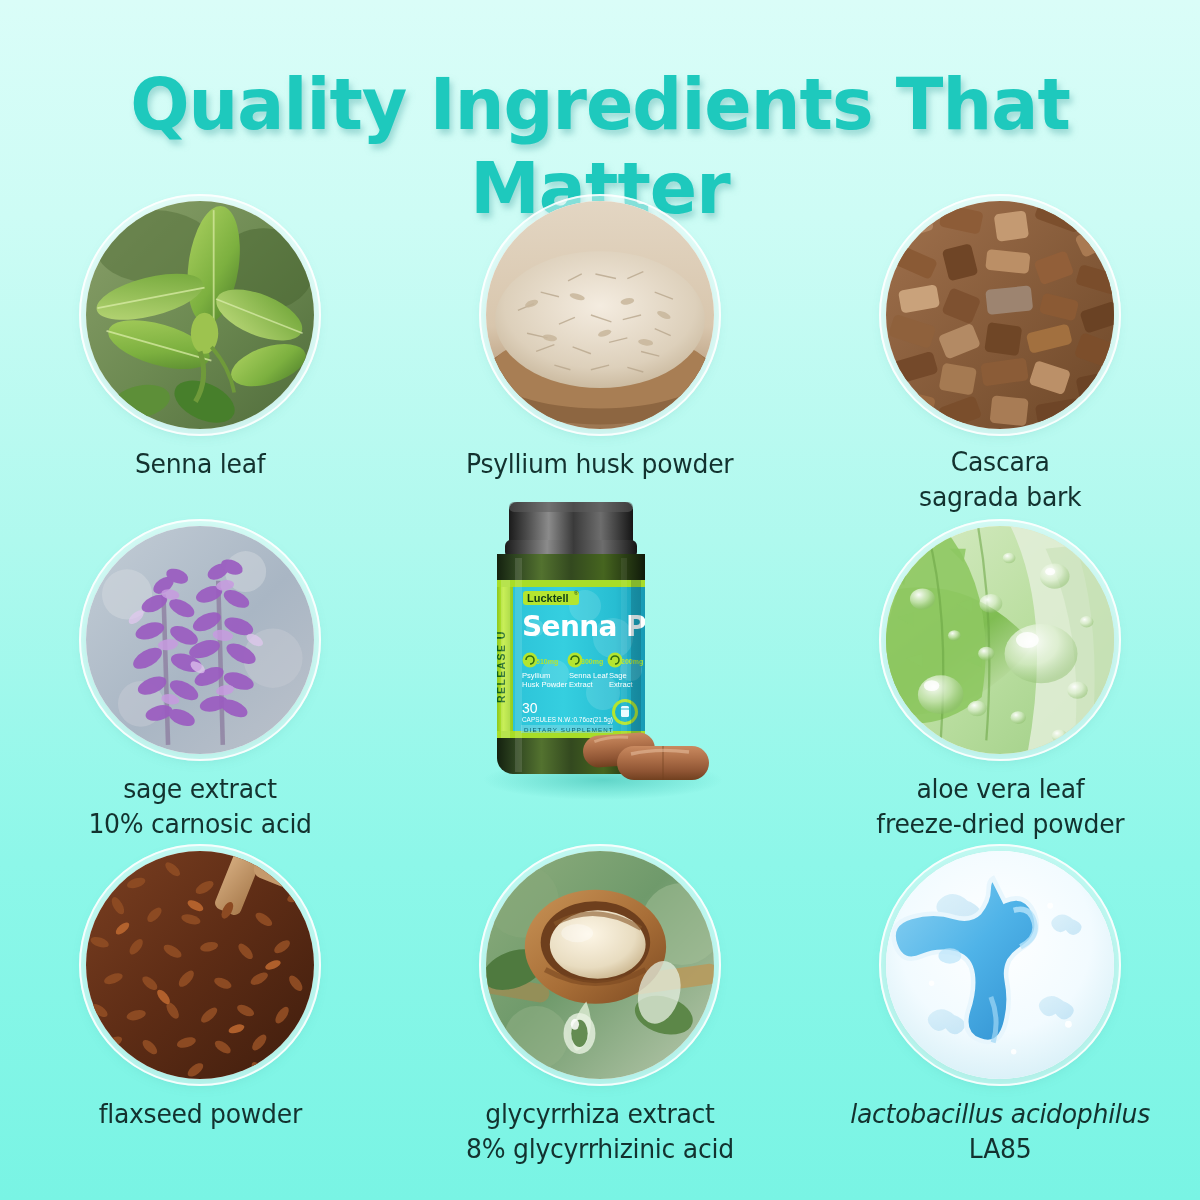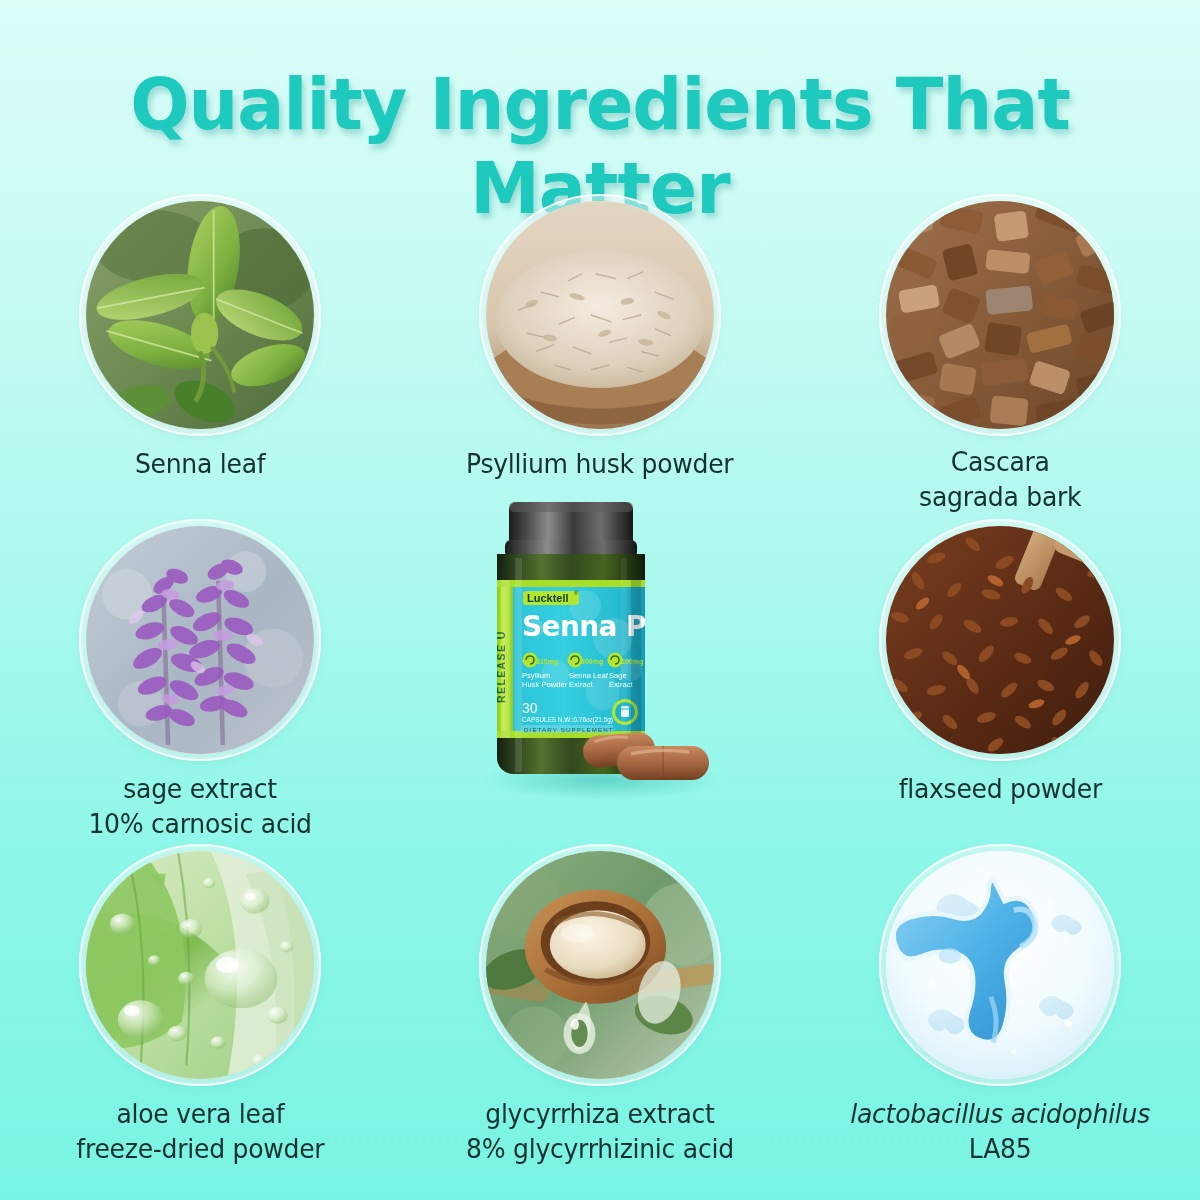--- a/index.html
+++ b/index.html
@@ -474,20 +474,88 @@
           </g>
         </svg>
       </div>
     </div>
 
     <div class="cell">
       <div class="circle-wrap">
         <div class="circle-img">
           <svg viewBox="0 0 100 100" preserveAspectRatio="xMidYMid slice">
             <defs>
+              <linearGradient id="aloeBg" x1="0" y1="0" x2="1" y2="1">
+                <stop offset="0%" stop-color="#d8ecc6"></stop>
+                  <stop offset="50%" stop-color="#bcdfa2"></stop>
+                  <stop offset="100%" stop-color="#9ccd82"></stop>
+              </linearGradient>
+              <linearGradient id="aloeLeaf" x1="0" y1="0" x2="1" y2="1">
+                <stop offset="0%" stop-color="#9ed36f"></stop>
+                  <stop offset="50%" stop-color="#7cbb4e"></stop>
+                  <stop offset="100%" stop-color="#e7f3dc"></stop>
+              </linearGradient>
+              <radialGradient id="dropG" cx="35%" cy="30%" r="70%">
+                <stop offset="0%" stop-color="#ffffff" stop-opacity="0.95"></stop>
+                <stop offset="55%" stop-color="#dff0d2" stop-opacity="0.6"></stop>
+                <stop offset="100%" stop-color="#8dbd6c" stop-opacity="0.45"></stop>
+              </radialGradient>
+            </defs>
+            <rect width="100" height="100" fill="url(#aloeBg)"></rect>
+            <g>
+              <path d="M-5 30 q40 -12 70 22 q-30 38 -75 30 z" fill="url(#aloeLeaf)" opacity="0.95"></path>
+              <path d="M20 -5 q30 30 22 80 q-22 18 -46 8 q2 -52 24 -88 z" fill="#8ec862" opacity="0.9"></path>
+              <path d="M52 -5 q22 40 10 105 l28 -4 q6 -62 -12 -101 z" fill="#e3efd9" opacity="0.85"></path>
+              <path d="M70 10 q18 38 12 92 l22 -2 q2 -56 -16 -92 z" fill="#cde4be" opacity="0.8"></path>
+              <g stroke="#6ba544" stroke-width="1" opacity="0.55" fill="none">
+                <path d="M18 2 q10 36 6 92"></path>
+                <path d="M40 -2 q8 44 4 96"></path>
+              </g>
+              <g fill="#8ec862" opacity="0.85">
+                <path d="M8 26 l-6 -5 l7 -1 z"></path>
+                  <path d="M12 44 l-7 -4 l7 -2 z"></path>
+                <path d="M16 62 l-7 -4 l7 -2 z"></path>
+                  <path d="M34 16 l-6 -6 l7 0 z"></path>
+                <path d="M38 38 l-7 -4 l7 -2 z"></path>
+                  <path d="M42 62 l-7 -3 l7 -3 z"></path>
+              </g>
+            </g>
+            <g>
+              <ellipse cx="68" cy="56" rx="16" ry="13" fill="url(#dropG)"></ellipse>
+              <ellipse cx="62" cy="50" rx="5" ry="3.5" fill="#ffffff" opacity="0.8"></ellipse>
+              <ellipse cx="24" cy="74" rx="10" ry="8.5" fill="url(#dropG)"></ellipse>
+              <ellipse cx="20" cy="70" rx="3.4" ry="2.4" fill="#ffffff" opacity="0.8"></ellipse>
+              <ellipse cx="74" cy="22" rx="6.5" ry="5.5" fill="url(#dropG)"></ellipse>
+              <ellipse cx="72" cy="20" rx="2.2" ry="1.6" fill="#ffffff" opacity="0.8"></ellipse>
+              <ellipse cx="16" cy="32" rx="5.5" ry="4.6" fill="url(#dropG)"></ellipse>
+              <ellipse cx="46" cy="34" rx="5" ry="4.2" fill="url(#dropG)"></ellipse>
+              <ellipse cx="44" cy="56" rx="3.6" ry="3" fill="url(#dropG)"></ellipse>
+              <ellipse cx="40" cy="80" rx="4.2" ry="3.4" fill="url(#dropG)"></ellipse>
+              <ellipse cx="58" cy="84" rx="3.4" ry="2.8" fill="url(#dropG)"></ellipse>
+              <ellipse cx="84" cy="72" rx="4.5" ry="3.8" fill="url(#dropG)"></ellipse>
+              <ellipse cx="76" cy="92" rx="3.4" ry="2.8" fill="url(#dropG)"></ellipse>
+              <ellipse cx="30" cy="48" rx="2.8" ry="2.3" fill="url(#dropG)"></ellipse>
+              <ellipse cx="54" cy="14" rx="2.8" ry="2.3" fill="url(#dropG)"></ellipse>
+              <ellipse cx="88" cy="42" rx="3" ry="2.5" fill="url(#dropG)"></ellipse>
+            </g>
+          </svg>
+        </div>
+        <div class="circle-ring"></div>
+      </div>
+      <div class="caption">
+        <div>aloe vera leaf</div>
+        <div>freeze-dried powder</div>
+      </div>
+    </div>
+
+    <div class="cell">
+      <div class="circle-wrap">
+        <div class="circle-img">
+          <svg viewBox="0 0 100 100" preserveAspectRatio="xMidYMid slice">
+            <defs>
               <linearGradient id="flaxBg" x1="0" y1="0" x2="1" y2="1">
                 <stop offset="0%" stop-color="#7a3f21"></stop>
                   <stop offset="50%" stop-color="#5d2c15"></stop>
                   <stop offset="100%" stop-color="#3f1d0d"></stop>
               </linearGradient>
               <linearGradient id="scoopG" x1="0" y1="0" x2="1" y2="1">
                 <stop offset="0%" stop-color="#d9b184"></stop>
                   <stop offset="100%" stop-color="#a97c4e"></stop>
               </linearGradient>
             </defs>
@@ -549,88 +617,20 @@
       <div class="caption">
         <div>flaxseed powder</div>
       </div>
     </div>
 
     <div class="cell">
       <div class="circle-wrap">
         <div class="circle-img">
           <svg viewBox="0 0 100 100" preserveAspectRatio="xMidYMid slice">
             <defs>
-              <linearGradient id="aloeBg" x1="0" y1="0" x2="1" y2="1">
-                <stop offset="0%" stop-color="#d8ecc6"></stop>
-                  <stop offset="50%" stop-color="#bcdfa2"></stop>
-                  <stop offset="100%" stop-color="#9ccd82"></stop>
-              </linearGradient>
-              <linearGradient id="aloeLeaf" x1="0" y1="0" x2="1" y2="1">
-                <stop offset="0%" stop-color="#9ed36f"></stop>
-                  <stop offset="50%" stop-color="#7cbb4e"></stop>
-                  <stop offset="100%" stop-color="#e7f3dc"></stop>
-              </linearGradient>
-              <radialGradient id="dropG" cx="35%" cy="30%" r="70%">
-                <stop offset="0%" stop-color="#ffffff" stop-opacity="0.95"></stop>
-                <stop offset="55%" stop-color="#dff0d2" stop-opacity="0.6"></stop>
-                <stop offset="100%" stop-color="#8dbd6c" stop-opacity="0.45"></stop>
-              </radialGradient>
-            </defs>
-            <rect width="100" height="100" fill="url(#aloeBg)"></rect>
-            <g>
-              <path d="M-5 30 q40 -12 70 22 q-30 38 -75 30 z" fill="url(#aloeLeaf)" opacity="0.95"></path>
-              <path d="M20 -5 q30 30 22 80 q-22 18 -46 8 q2 -52 24 -88 z" fill="#8ec862" opacity="0.9"></path>
-              <path d="M52 -5 q22 40 10 105 l28 -4 q6 -62 -12 -101 z" fill="#e3efd9" opacity="0.85"></path>
-              <path d="M70 10 q18 38 12 92 l22 -2 q2 -56 -16 -92 z" fill="#cde4be" opacity="0.8"></path>
-              <g stroke="#6ba544" stroke-width="1" opacity="0.55" fill="none">
-                <path d="M18 2 q10 36 6 92"></path>
-                <path d="M40 -2 q8 44 4 96"></path>
-              </g>
-              <g fill="#8ec862" opacity="0.85">
-                <path d="M8 26 l-6 -5 l7 -1 z"></path>
-                  <path d="M12 44 l-7 -4 l7 -2 z"></path>
-                <path d="M16 62 l-7 -4 l7 -2 z"></path>
-                  <path d="M34 16 l-6 -6 l7 0 z"></path>
-                <path d="M38 38 l-7 -4 l7 -2 z"></path>
-                  <path d="M42 62 l-7 -3 l7 -3 z"></path>
-              </g>
-            </g>
-            <g>
-              <ellipse cx="68" cy="56" rx="16" ry="13" fill="url(#dropG)"></ellipse>
-              <ellipse cx="62" cy="50" rx="5" ry="3.5" fill="#ffffff" opacity="0.8"></ellipse>
-              <ellipse cx="24" cy="74" rx="10" ry="8.5" fill="url(#dropG)"></ellipse>
-              <ellipse cx="20" cy="70" rx="3.4" ry="2.4" fill="#ffffff" opacity="0.8"></ellipse>
-              <ellipse cx="74" cy="22" rx="6.5" ry="5.5" fill="url(#dropG)"></ellipse>
-              <ellipse cx="72" cy="20" rx="2.2" ry="1.6" fill="#ffffff" opacity="0.8"></ellipse>
-              <ellipse cx="16" cy="32" rx="5.5" ry="4.6" fill="url(#dropG)"></ellipse>
-              <ellipse cx="46" cy="34" rx="5" ry="4.2" fill="url(#dropG)"></ellipse>
-              <ellipse cx="44" cy="56" rx="3.6" ry="3" fill="url(#dropG)"></ellipse>
-              <ellipse cx="40" cy="80" rx="4.2" ry="3.4" fill="url(#dropG)"></ellipse>
-              <ellipse cx="58" cy="84" rx="3.4" ry="2.8" fill="url(#dropG)"></ellipse>
-              <ellipse cx="84" cy="72" rx="4.5" ry="3.8" fill="url(#dropG)"></ellipse>
-              <ellipse cx="76" cy="92" rx="3.4" ry="2.8" fill="url(#dropG)"></ellipse>
-              <ellipse cx="30" cy="48" rx="2.8" ry="2.3" fill="url(#dropG)"></ellipse>
-              <ellipse cx="54" cy="14" rx="2.8" ry="2.3" fill="url(#dropG)"></ellipse>
-              <ellipse cx="88" cy="42" rx="3" ry="2.5" fill="url(#dropG)"></ellipse>
-            </g>
-          </svg>
-        </div>
-        <div class="circle-ring"></div>
-      </div>
-      <div class="caption">
-        <div>aloe vera leaf</div>
-        <div>freeze-dried powder</div>
-      </div>
-    </div>
-
-    <div class="cell">
-      <div class="circle-wrap">
-        <div class="circle-img">
-          <svg viewBox="0 0 100 100" preserveAspectRatio="xMidYMid slice">
-            <defs>
               <linearGradient id="licBg" x1="0" y1="0" x2="1" y2="1">
                 <stop offset="0%" stop-color="#8fae7e"></stop>
                   <stop offset="45%" stop-color="#6f9a6b"></stop>
                   <stop offset="100%" stop-color="#b9c9ae"></stop>
               </linearGradient>
               <linearGradient id="rootG" x1="0" y1="0" x2="1" y2="1">
                 <stop offset="0%" stop-color="#c89356"></stop>
                   <stop offset="55%" stop-color="#a86e37"></stop>
                   <stop offset="100%" stop-color="#7d4a22"></stop>
               </linearGradient>

